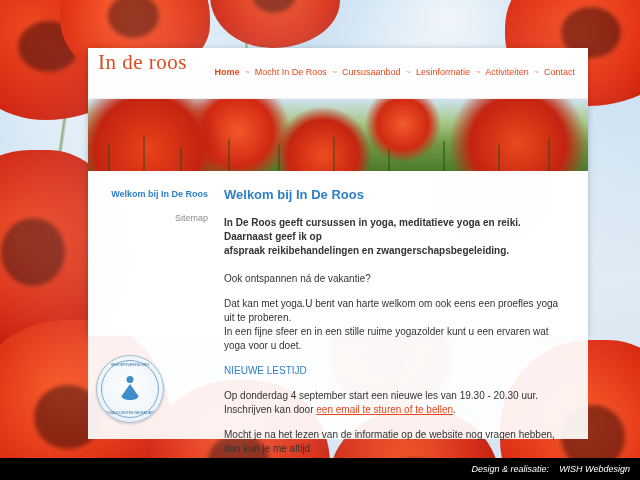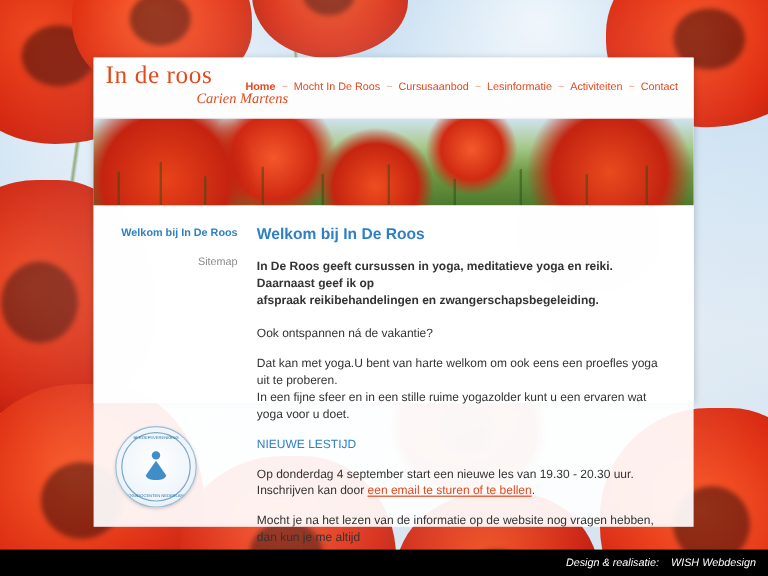--- a/index.html
+++ b/index.html
@@ -71,21 +71,21 @@
   .haze {
     position: absolute;
     inset: 0;
     background: radial-gradient(ellipse at 50% 45%, rgba(255,255,255,0.42) 0%, rgba(255,255,255,0.10) 55%, rgba(255,255,255,0) 80%);
     pointer-events: none;
   }
 
   
   #site {
     position: absolute;
-    left: 78px;
+    left: 88px;
     top: 48px;
     width: 500px;
     height: 288px;
     background: rgba(255,255,255,0.90);
     box-shadow: 0 1px 6px rgba(0,0,0,0.22);
   }
 
   
   .header {
     position: relative;
@@ -324,21 +324,20 @@
   <div class="poppy p9"></div>
   <div class="poppy p10"></div>
   <div class="poppy p11"></div>
   <div class="haze"></div>
 
   <div id="site">
 
     <div class="header">
       <div class="logo">
         <div class="logo-main">In de roos</div>
-        <div class="logo-sub">Carien Martens</div>
       </div>
 
       <div class="nav">
         <a href="#" class="active">Home</a>
         <span class="sep">~</span>
         <a href="#">Mocht In De Roos</a>
         <span class="sep">~</span>
         <a href="#">Cursusaanbod</a>
         <span class="sep">~</span>
         <a href="#">Lesinformatie</a>

